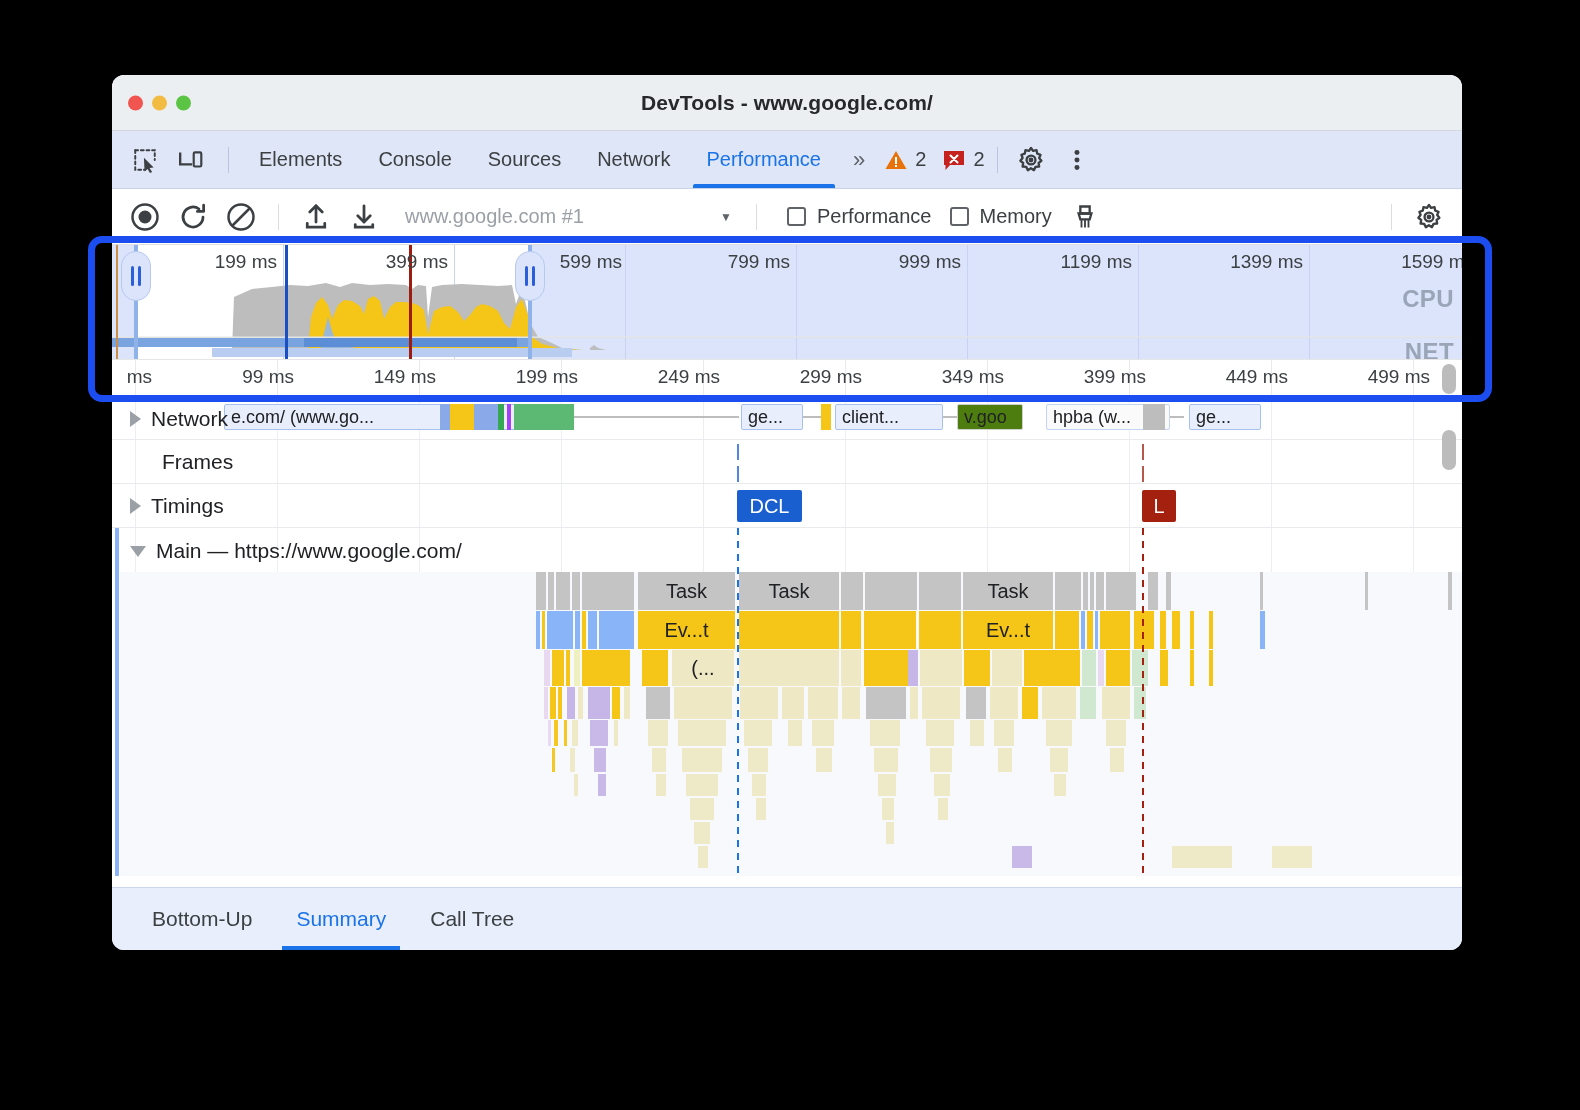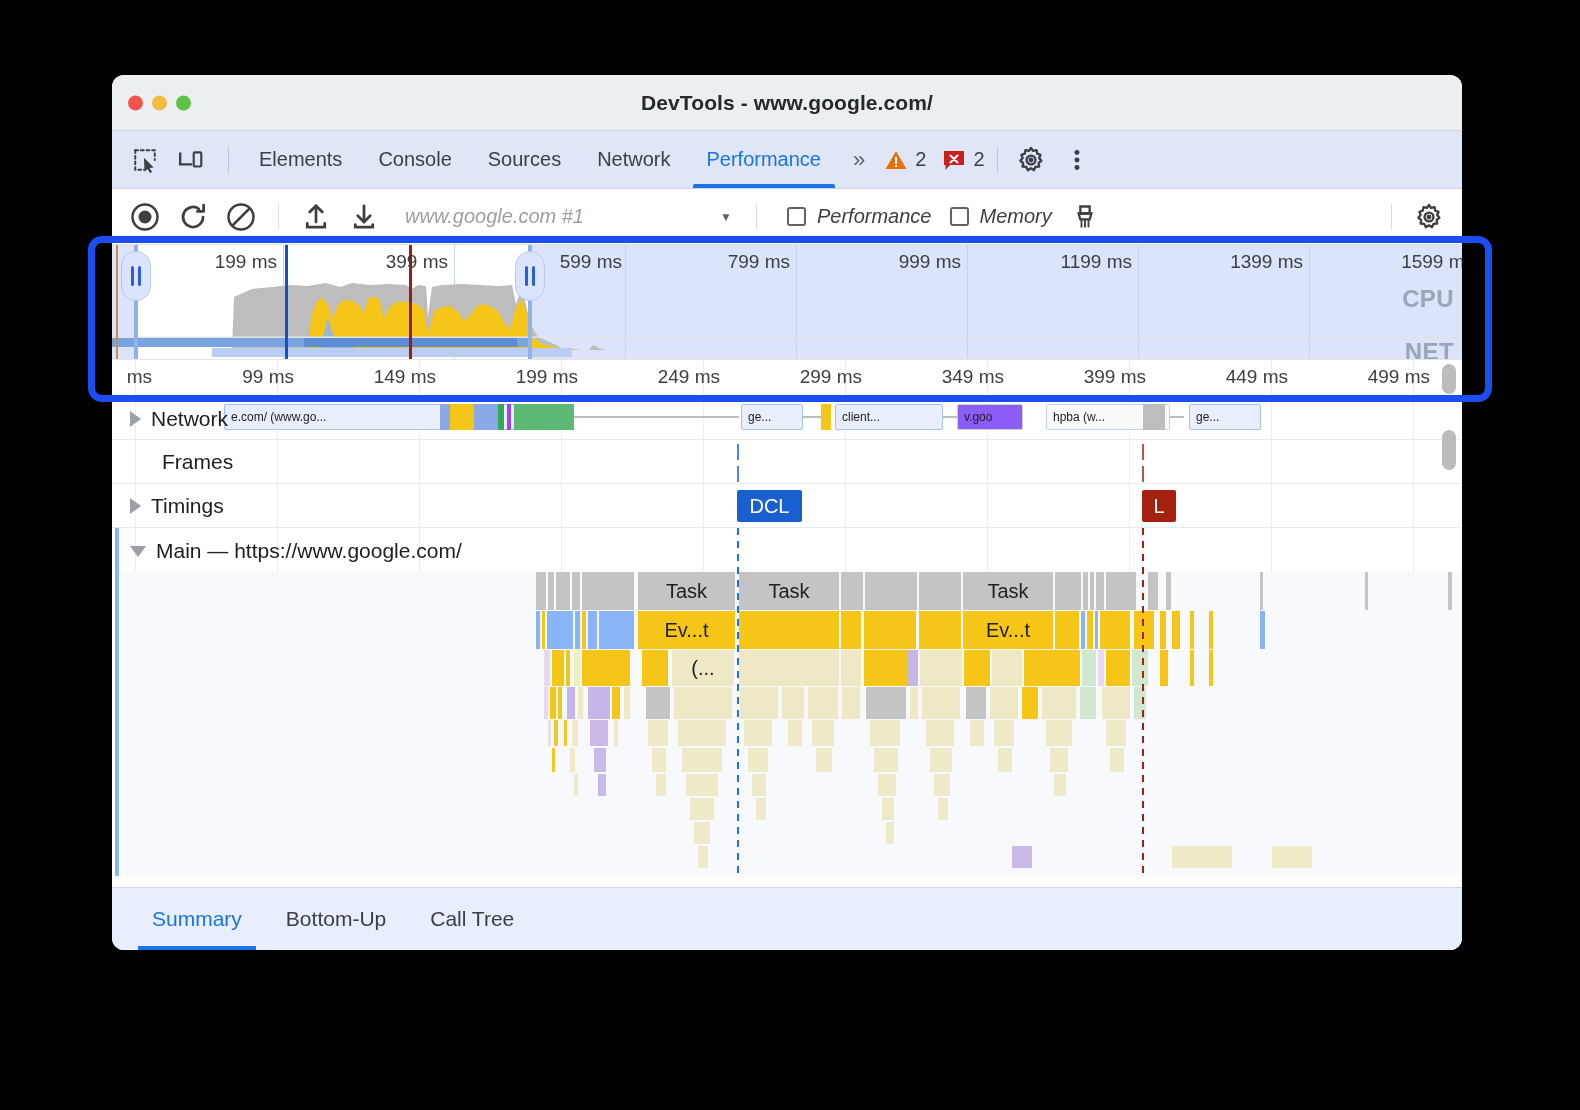--- a/index.html
+++ b/index.html
@@ -54,21 +54,21 @@
     content: ""; position: absolute; left: 4px; right: 4px; bottom: 0;
     height: 4px; background: #1a73e8; border-radius: 2px 2px 0 0;
   }
   .chev { font-size: 22px; color: #5f6368; padding: 0 14px; letter-spacing: -3px; }
   .badge { display: flex; align-items: center; gap: 7px; margin-left: 8px; font-size: 20px; color: #3c4043; }
   .badge + .badge { margin-left: 16px; }
 
   
   .toolbar {
     height: 56px; background: #fff; display: flex; align-items: center;
-    padding: 0 10px; border-bottom: 1px solid #e0e0e0; gap: 2px; font-style: italic;
+    padding: 0 10px; border-bottom: 1px solid #e0e0e0; gap: 2px;
   }
   .tool-btn { width: 46px; height: 46px; display: flex; align-items: center; justify-content: center; }
   .tool-sep { width: 1px; height: 26px; background: #d9dde3; margin: 0 12px; }
   .combo {
     display: flex; align-items: center; justify-content: space-between;
     width: 345px; height: 40px; padding: 0 10px 0 8px; margin-left: 8px;
   }
   .combo-val { font-size: 20px; color: #9aa0a6; }
   .combo-arrow { font-size: 12px; color: #5f6368; }
   .checkitem { display: flex; align-items: center; gap: 11px; margin-left: 16px; }
@@ -125,21 +125,21 @@
   .tri { width: 0; height: 0; border-style: solid; }
   .tri-right { border-width: 8px 0 8px 11px; border-color: transparent transparent transparent #9aa0a6; }
   .tri-down { border-width: 11px 8px 0 8px; border-color: #9aa0a6 transparent transparent transparent; }
   .rowline { position: absolute; left: 0; right: 0; height: 1px; background: #e8eaed; }
 
   .netbar {
     position: absolute; height: 26px; border-radius: 2px;
     display: flex; align-items: center; background: #e8eefc;
     border: 1px solid #a7c2f0; overflow: hidden;
   }
-  .netbar span { font-size: 12px; color: #202124; padding-left: 6px; white-space: nowrap; }
+  .netbar span { font-size: 18px; color: #202124; padding-left: 6px; white-space: nowrap; }
   .netseg { position: absolute; height: 26px; }
   .netwait { position: absolute; height: 2px; background: #bdbdbd; }
 
   .tmarker {
     position: absolute; height: 32px; border-radius: 2px;
     display: flex; align-items: center; justify-content: center;
     font-size: 20px; color: #fff; font-weight: normal;
   }
   .vline { position: absolute; width: 2px; }
 
@@ -425,21 +425,21 @@
 
         <div class="netbar" style="left:629px;width:62px;top:6px">
           <span>ge...</span>
         </div>
         <div class="netwait" style="left:691px;width:22px;top:18px"></div>
         <div class="netseg" style="left:709px;width:10px;top:6px;background:#f5c518"></div>
         <div class="netbar" style="left:723px;width:108px;top:6px">
           <span>client...</span>
         </div>
         <div class="netwait" style="left:831px;width:18px;top:18px"></div>
-        <div class="netbar" style="left:845px;width:66px;top:6px;background:#8b5cf6;border-color:#d0d0d0">
+        <div class="netbar" style="left:845px;width:66px;top:6px;background:#4d7c0f;border-color:#d0d0d0">
           <span>v.goo</span>
         </div>
         <div class="netbar" style="left:934px;width:124px;top:6px;background:#fafafa;border-color:#c3d5f5">
           <span>hpba (w...</span>
         </div>
         <div class="netseg" style="left:1031px;width:22px;top:6px;background:#bdbdbd"></div>
         <div class="netwait" style="left:1058px;width:14px;top:18px"></div>
         <div class="netbar" style="left:1077px;width:72px;top:6px">
           <span>ge...</span>
         </div>
@@ -669,20 +669,20 @@
 
       <div style="position:absolute;left:625px;top:130px;bottom:0;width:2px;
                   background:repeating-linear-gradient(to bottom,#1a73e8 0,#1a73e8 7px,transparent 7px,transparent 13px)"></div>
       <div style="position:absolute;left:1030px;top:130px;bottom:0;width:2px;
                   background:repeating-linear-gradient(to bottom,#a5210f 0,#a5210f 7px,transparent 7px,transparent 13px)"></div>
 
       <div class="scrollthumb" style="top:32px;height:40px"></div>
     </div>
 
     <div class="bottombar">
+      <div class="btab">Bottom-Up</div>
       <div class="btab active">Summary</div>
-      <div class="btab">Bottom-Up</div>
       <div class="btab">Call Tree</div>
     </div>
   </div>
 
   <div class="annot" style="left:88px; top:236px; width:1404px; height:166px;"></div>
 </div>
 
 </body></html>

